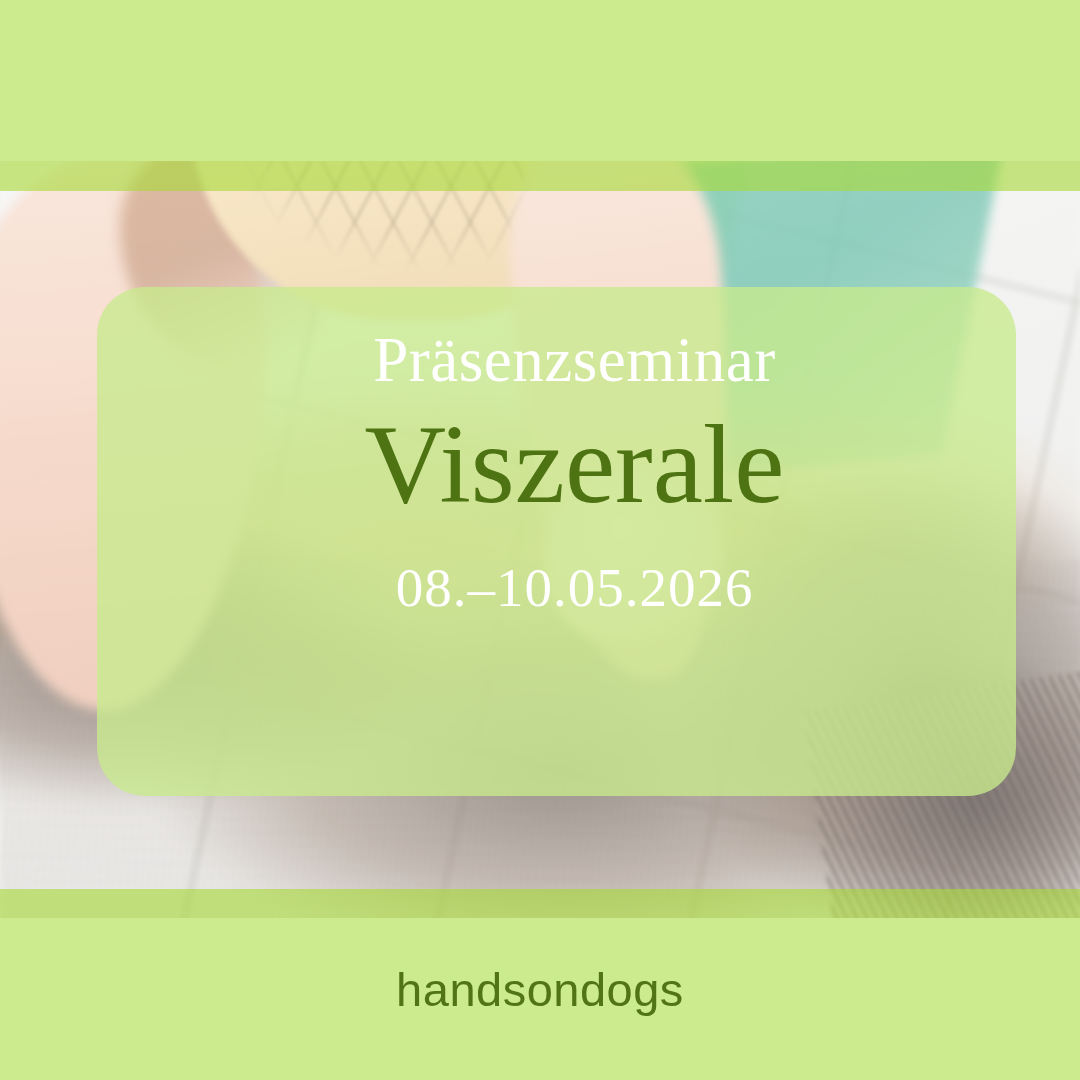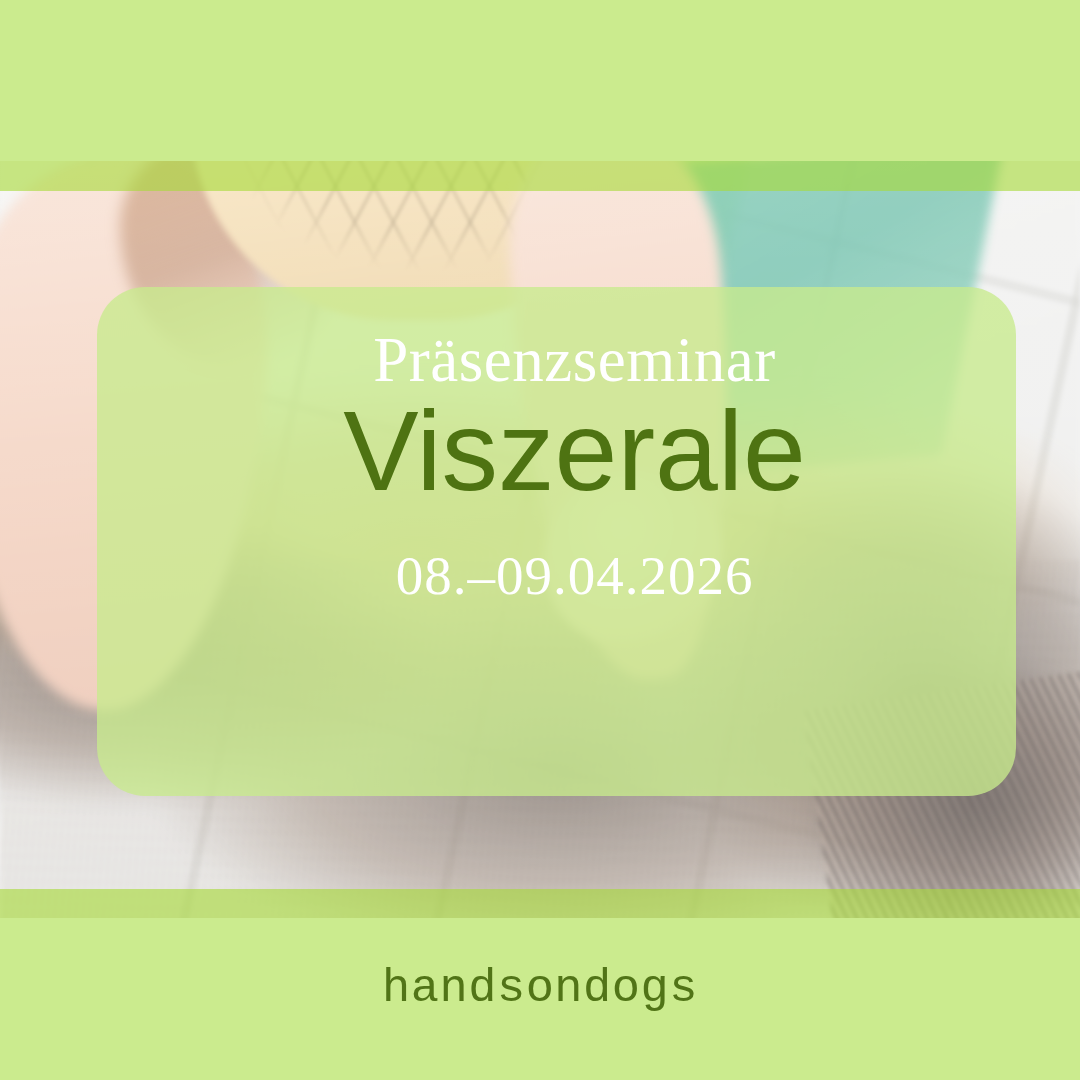--- a/index.html
+++ b/index.html
@@ -223,26 +223,26 @@
 
   .kicker {
     font-family: "Liberation Serif", serif;
     font-size: 63px;
     line-height: 1;
     letter-spacing: 0.5px;
     color: #ffffff;
     margin-top: 42px;
   }
   .headline {
-    font-family: Liberation Sans, sans-serif;
+    font-family: Liberation Serif, serif;
     font-size: 113px;
     line-height: 1.06;
     letter-spacing: 0px;
     text-align: center;
-    margin-top: 0;
+    margin-top: 12px;
   }
   .headline .line { display: block; }
   .date {
     font-family: "Liberation Serif", serif;
     font-size: 55px;
     line-height: 1;
     letter-spacing: 1px;
     color: #ffffff;
     margin-top: 36px;
   }
@@ -286,18 +286,18 @@
   <div class="band-bottom-translucent" style="background: rgba(168, 218, 58, 0.62);"></div>
   <div class="band-bottom-solid" style="background: rgb(203, 235, 142);"></div>
 
   <div class="card" style="background: rgba(200, 234, 141, 0.78); padding-left: 36px;">
     <div class="kicker" style="color: rgb(255, 255, 255);">Präsenzseminar</div>
 
     <div class="headline" style="color: rgb(78, 115, 18);">
       <span class="line">Viszerale</span>
     </div>
 
-    <div class="date" style="color: rgb(255, 255, 255);">08.–09.04.2026</div>
+    <div class="date" style="color: rgb(255, 255, 255);">08.–10.05.2026</div>
   </div>
 
-  <div class="footer-logo" style="color: rgb(81, 116, 23); font-family: Liberation Mono, monospace;">handsondogs</div>
+  <div class="footer-logo" style="color: rgb(81, 116, 23);">handsondogs</div>
 
 </div>
 
 </body></html>

